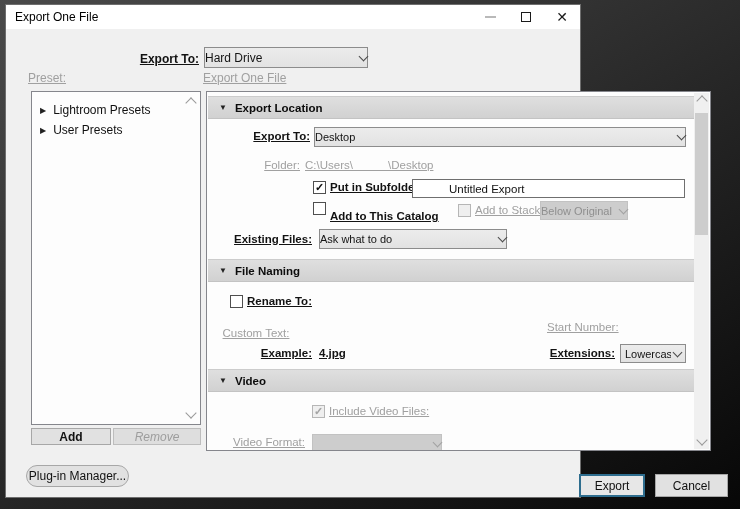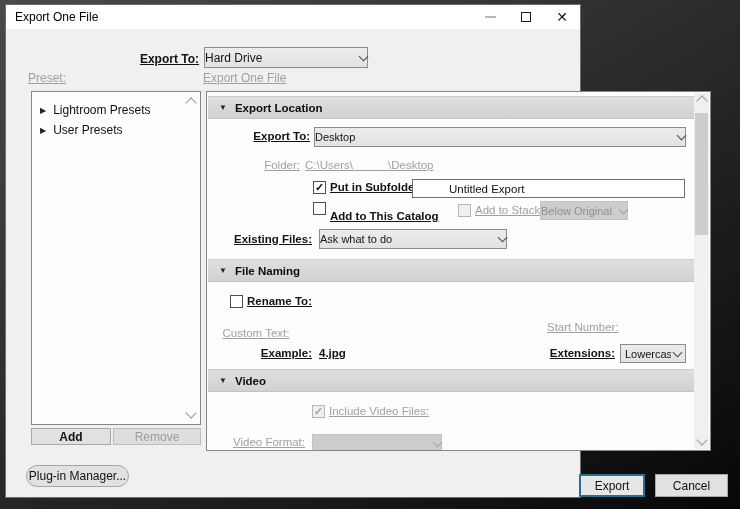--- a/index.html
+++ b/index.html
@@ -23,21 +23,21 @@
   .combo .txt{flex:1;overflow:hidden;white-space:nowrap;font-size:11px;color:#141414;}
   .chev{flex:0 0 auto;width:6px;height:6px;border-right:1.6px solid #4a4a4a;border-bottom:1.6px solid #4a4a4a;transform:rotate(45deg);margin-top:-3px;margin-left:6px;}
   .combo.disabled{background:#cdcdcd;border-color:#c2c2c2;}
   .combo.disabled .txt{color:#8f8f8f;}
   .combo.disabled .chev{border-color:#a2a2a2;}
   .cb{position:absolute;width:13px;height:13px;background:#fff;border:1px solid #4f4f4f;box-sizing:border-box;display:flex;align-items:center;justify-content:center;}
   .cb .mark{font-size:11px;font-weight:700;color:#111;line-height:1;margin-top:-1px;}
   .cb.disabled{border-color:#b6b6b6;background:#efefef;}
   .cb.disabled .mark{color:#a3a3a3;}
   .btn{position:absolute;background:#e1e1e1;border:1px solid #a7a7a7;display:flex;align-items:center;justify-content:center;font-size:12px;color:#111;box-sizing:border-box;}
-  .btn.disabled{color:#9d9d9d;background:#dedede;border-color:#bdbdbd;}
+  .btn.disabled{color:#9d9d9d;background:#dedede;border-color:#bdbdbd;font-style:italic;}
   .btn.default{border:2px solid #2e6d8e;background:#e7e7e7;}
   .tfield{position:absolute;border:1px solid #6f6f6f;background:#fff;font:11.5px "Liberation Sans",sans-serif;padding:0 5px;box-sizing:border-box;color:#111;}
   
   .listbox{position:absolute;left:25px;top:86px;width:170px;height:334px;background:#fdfdfd;border:1px solid #85868c;box-sizing:border-box;}
   .list-item{position:absolute;left:8px;display:flex;align-items:center;font-size:12px;color:#111;white-space:nowrap;}
   .tri-r{font-size:8px;margin-right:7px;color:#222;}
   .scroll-glyph{position:absolute;width:7px;height:7px;border-right:1.5px solid #9a9a9a;border-bottom:1.5px solid #9a9a9a;}
   .up{transform:rotate(-135deg);}
   .down{transform:rotate(45deg);}
   

